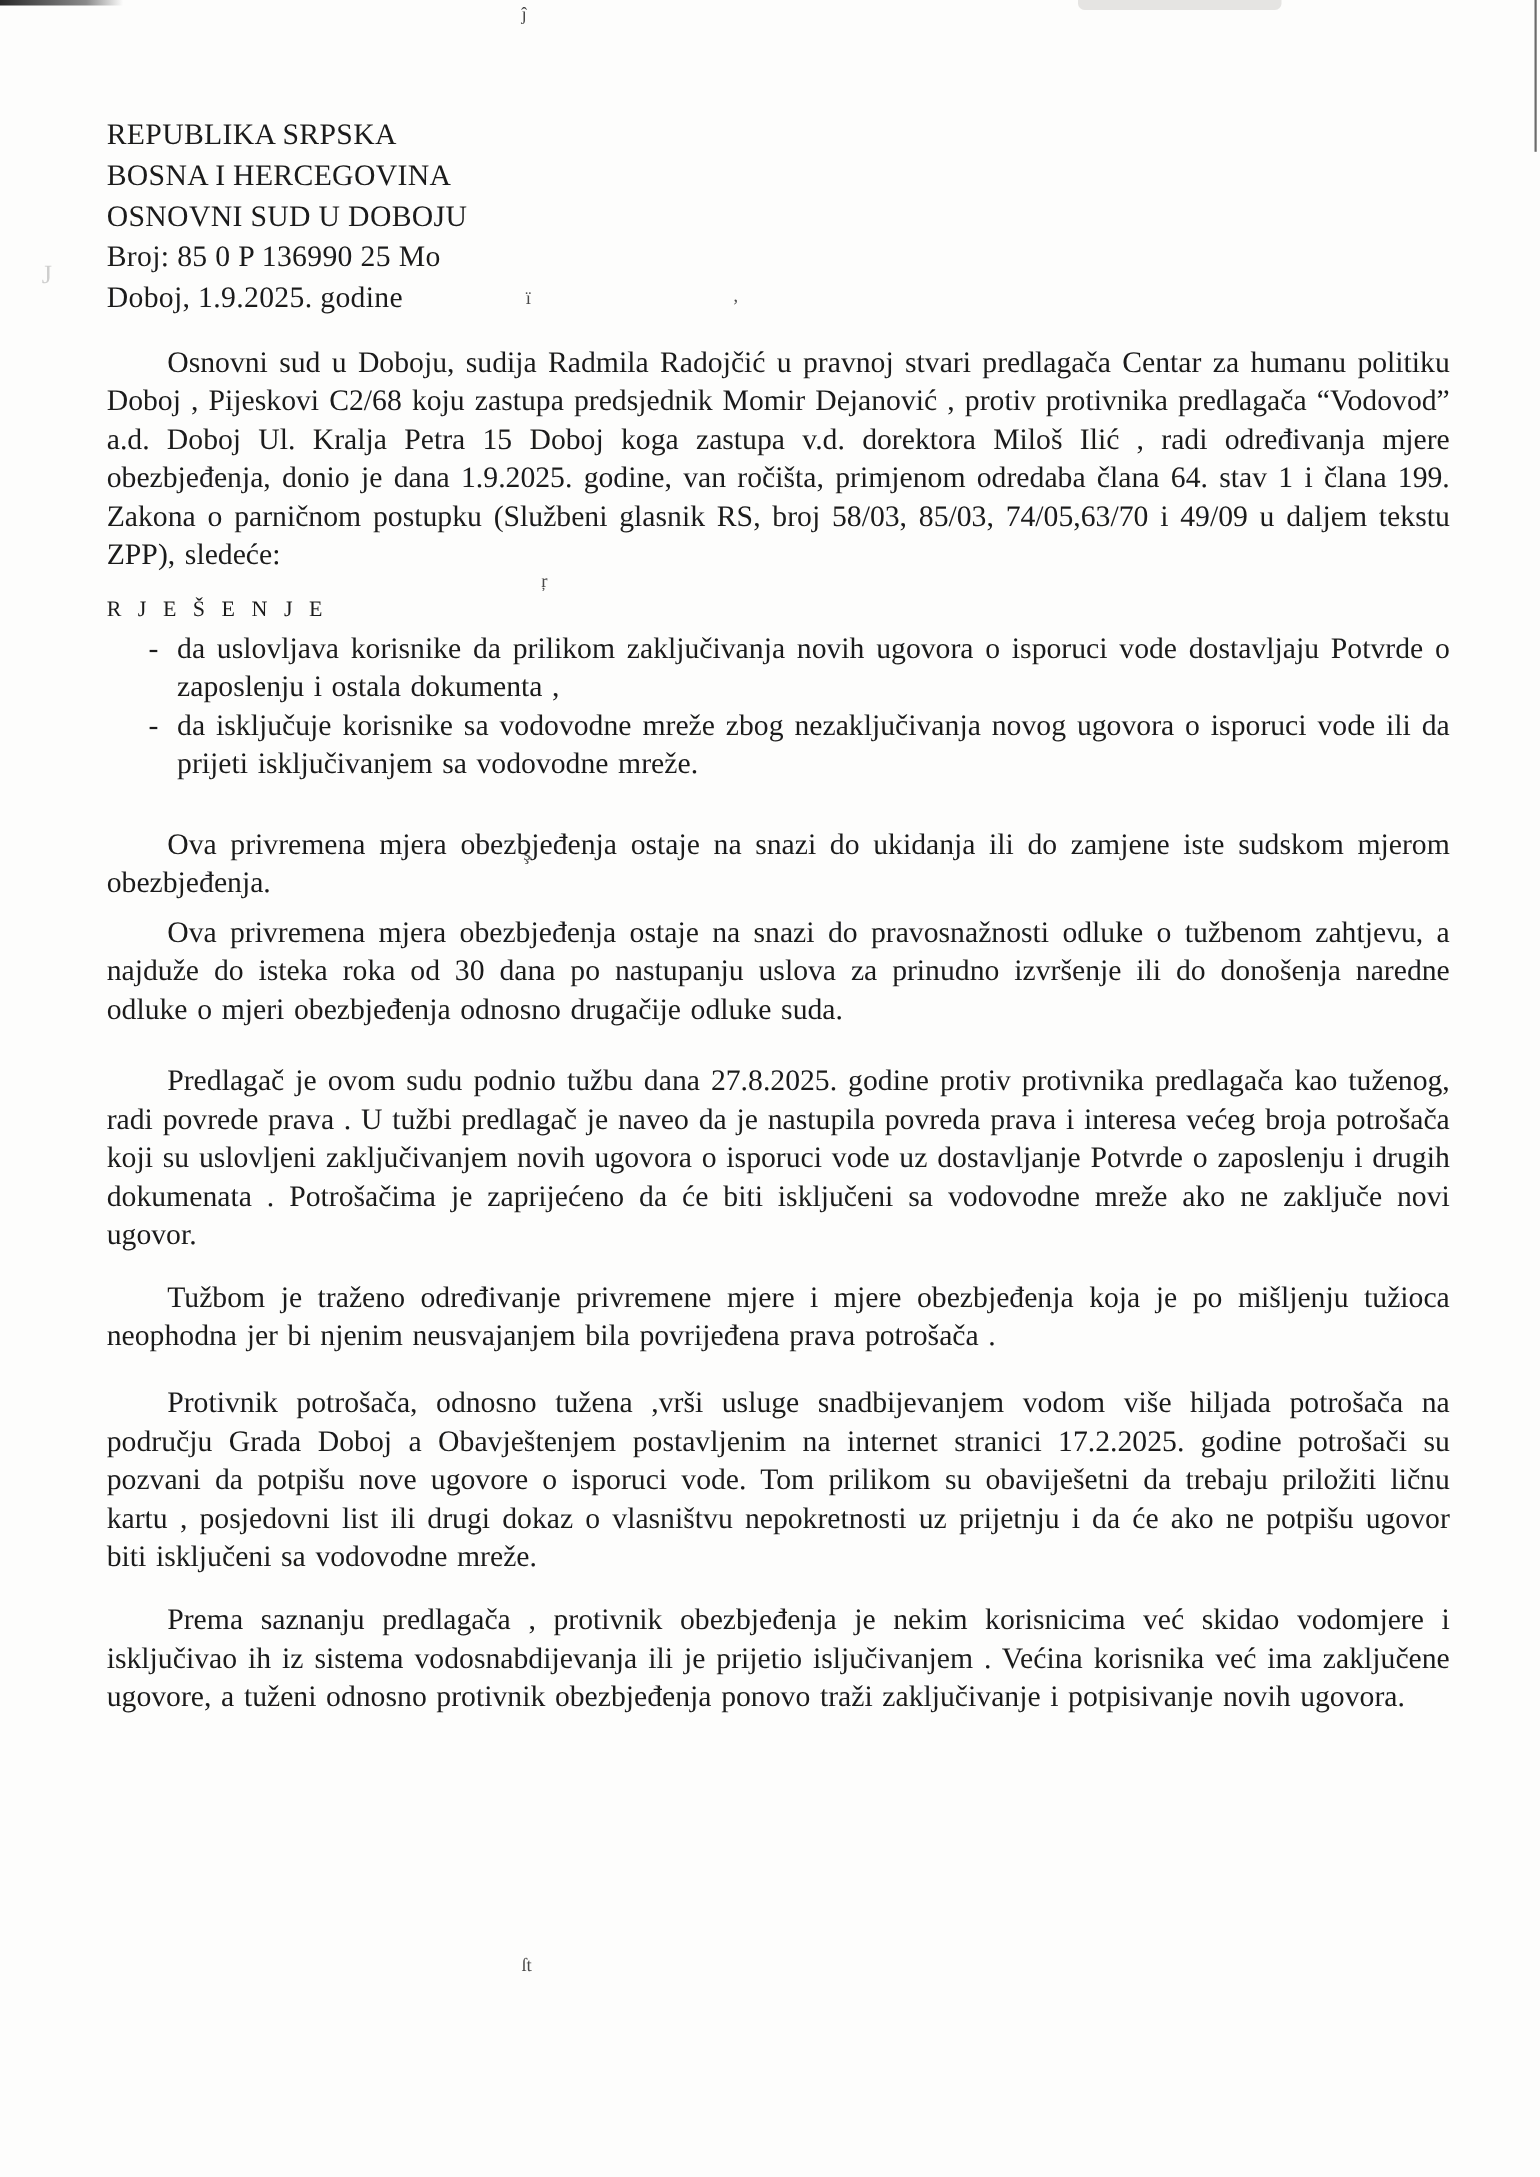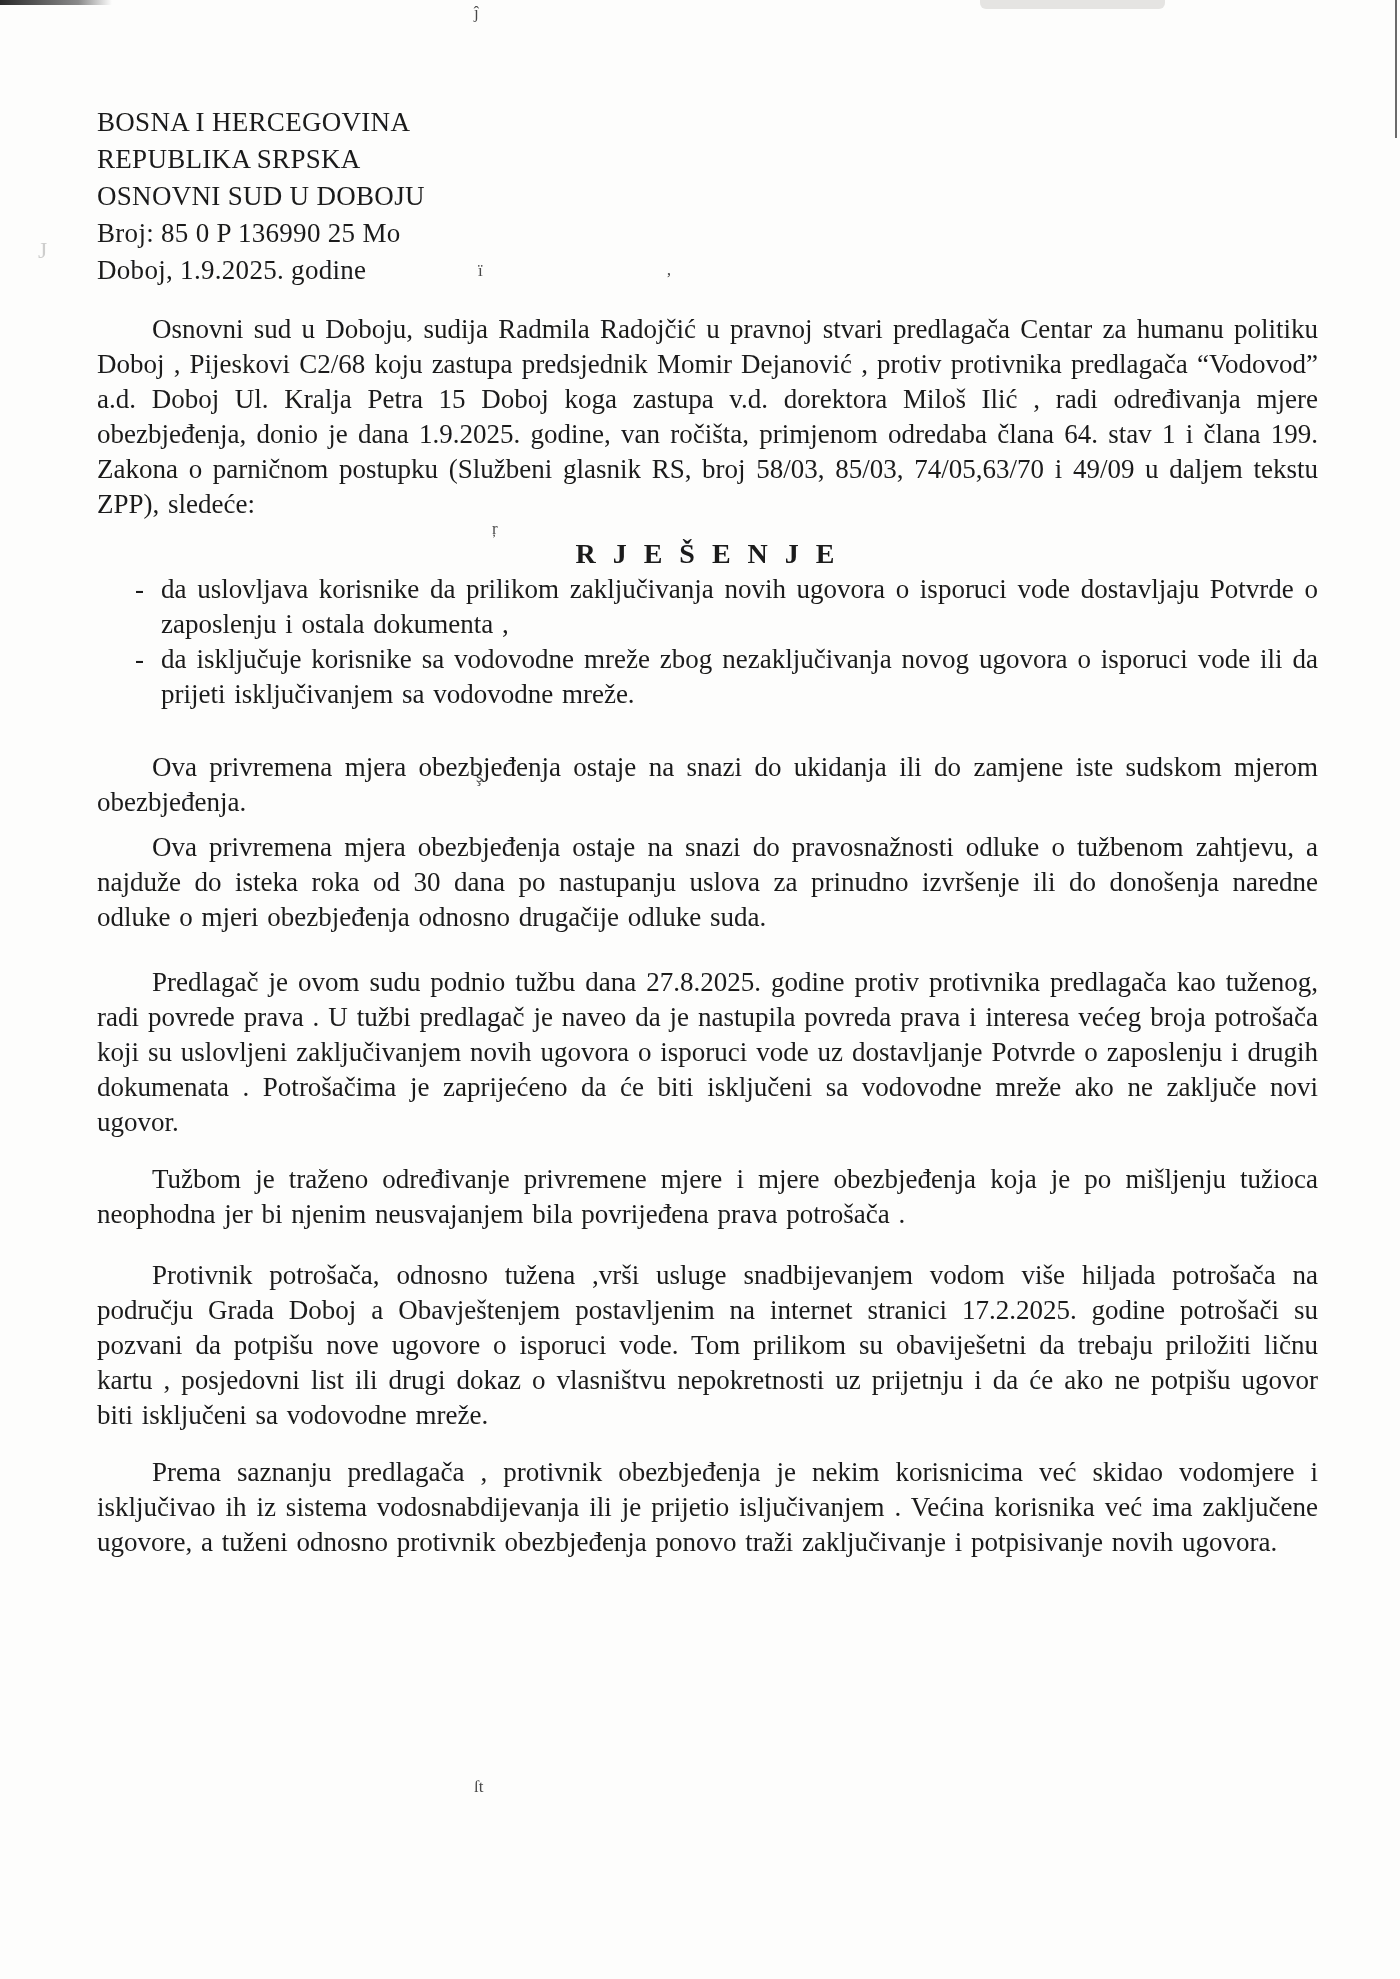--- a/index.html
+++ b/index.html
@@ -32,25 +32,23 @@
     margin: 0;
     font-size: 27px;
     line-height: 35px;
     text-align: justify;
     word-spacing: 2px;
   }
   .indent { text-indent: 55px; }
   .mt-intro { margin-top: 23px; }
   .heading-rjesenje {
     margin-top: 14px;
-    font-size: 28px;
+    font-size: 20px;
     line-height: 36px;
-    text-align: center;
     letter-spacing: 5px;
-    font-weight: bold;
   }
   .heading-obraz {
     margin-top: 28px;
     font-size: 27px;
     line-height: 36px;
     text-align: center;
     letter-spacing: 2px;
     transform: translateX(-48px);
   }
   .mt-det { margin-top: 32px; }
@@ -118,22 +116,22 @@
   <span class="artifact" style="left:478px; top:262px;">ï</span>
   <span class="artifact" style="left:666px; top:270px;">’</span>
   <span class="artifact" style="left:492px; top:520px;">ŗ</span>
   <span class="artifact" style="left:476px; top:768px;">ş</span>
   <span class="artifact" style="left:474px; top:1778px;">ſt</span>
   <span class="artifact faint" style="left:38px; top:242px;">J</span>
 
   <div class="content">
 
     <div class="header-block">
+      <div>REPUBLIKA SRPSKA</div>
       <div>BOSNA I HERCEGOVINA</div>
-      <div>REPUBLIKA SRPSKA</div>
       <div>OSNOVNI SUD U DOBOJU</div>
       <div>Broj: 85 0 P 136990 25 Mo</div>
       <div>Doboj, 1.9.2025. godine</div>
     </div>
 
     <p class="para indent mt-intro">Osnovni sud u Doboju, sudija Radmila Radojčić u pravnoj stvari predlagača Centar za humanu politiku Doboj , Pijeskovi C2/68 koju zastupa predsjednik Momir Dejanović , protiv protivnika predlagača “Vodovod” a.d. Doboj Ul. Kralja Petra 15 Doboj koga zastupa v.d. dorektora Miloš Ilić , radi određivanja mjere obezbjeđenja, donio je dana 1.9.2025. godine, van ročišta, primjenom odredaba člana 64. stav 1 i člana 199. Zakona o parničnom postupku (Službeni glasnik RS, broj 58/03, 85/03, 74/05,63/70 i 49/09 u daljem tekstu ZPP), sledeće:</p>
 
     <div class="heading-rjesenje">R J E Š E N J E</div>
 
 

